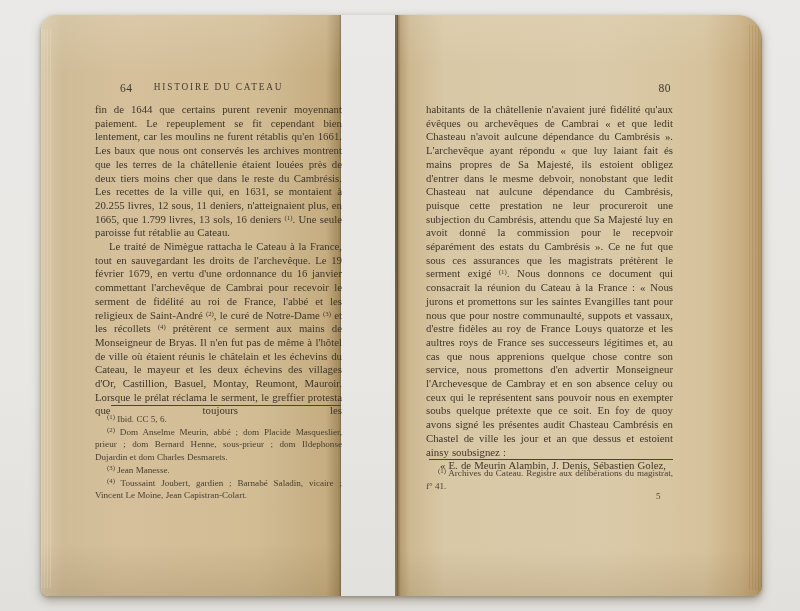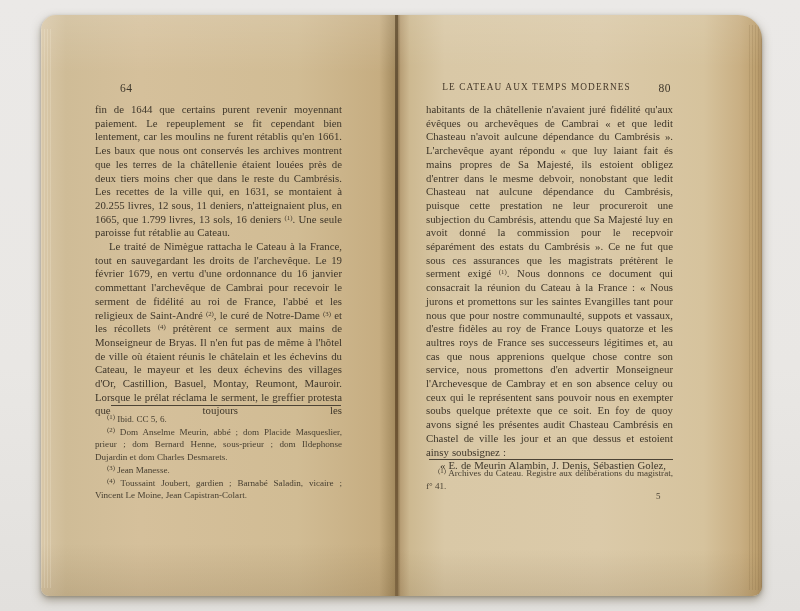--- a/index.html
+++ b/index.html
@@ -8,21 +8,21 @@
     background:linear-gradient(to bottom,#ebe9e7 0%,#e9e7e4 60%,#e2e0dd 100%);
     font-family:"Liberation Serif","DejaVu Serif",serif;
   }
   .book{
     position:absolute;left:41px;top:15px;width:721px;height:581px;
     border-radius:15px 24px 9px 8px;overflow:hidden;
     box-shadow:0 4px 10px rgba(95,85,62,.50),0 1px 3px rgba(95,85,62,.35);
   }
   .page{position:absolute;top:0;height:100%;}
   .page-left{
-    left:0;width:356px;
+    left:0;width:300px;
     background:
       linear-gradient(to top,rgba(108,84,48,.17) 0%,rgba(108,84,48,0) 9%),
       linear-gradient(to bottom,rgba(255,255,255,.14) 0%,rgba(255,255,255,0) 10%),
       linear-gradient(to right,#d9c8a9 0%,#cfbc97 7%,#d5c09b 28%,#d1bc94 72%,#c6ad81 95%,#a48b5f 99.4%,#77603f 100%);
   }
   .page-right{
     left:356px;width:365px;
     background:
       linear-gradient(to top,rgba(108,84,48,.15) 0%,rgba(108,84,48,0) 8%),
       linear-gradient(to bottom,rgba(255,255,255,.10) 0%,rgba(255,255,255,0) 9%),
@@ -76,20 +76,21 @@
 <body>
 
 <div class="book">
 
   <div class="page page-left">
     <div class="edge-stack-left"></div>
 
     <div class="textblock">
       <div class="runhead">
         <span class="folio folio-left">64</span>
+        <span class="runtitle">HISTOIRE DU CATEAU</span>
       </div>
       <div class="bodytext">
         <p>fin de 1644 que certains purent revenir moyennant paiement. Le repeuplement se fit cependant bien lentement, car les moulins ne furent rétablis qu'en 1661. Les baux que nous ont conservés les archives montrent que les terres de la châtellenie étaient louées près de deux tiers moins cher que dans le reste du Cambrésis. Les recettes de la ville qui, en 1631, se montaient à 20.255 livres, 12 sous, 11 deniers, n'atteignaient plus, en 1665, que 1.799 livres, 13 sols, 16 deniers <sup class="fnref">(1)</sup>. Une seule paroisse fut rétablie au Cateau.</p>
         <p class="indent runs-on">Le traité de Nimègue rattacha le Cateau à la France, tout en sauvegardant les droits de l'archevêque. Le 19 février 1679, en vertu d'une ordonnance du 16 janvier commettant l'archevêque de Cambrai pour recevoir le serment de fidélité au roi de France, l'abbé et les religieux de Saint-André <sup class="fnref">(2)</sup>, le curé de Notre-Dame <sup class="fnref">(3)</sup> et les récollets <sup class="fnref">(4)</sup> prétèrent ce serment aux mains de Monseigneur de Bryas. Il n'en fut pas de même à l'hôtel de ville où étaient réunis le châtelain et les échevins du Cateau, le mayeur et les deux échevins des villages d'Or, Castillion, Basuel, Montay, Reumont, Mauroir. Lorsque le prélat réclama le serment, le greffier protesta que toujours les</p>
       </div>
     </div>
 
     <div class="footnotes">
       <div class="fnrule"></div>
       <p><sup class="fnref">(1)</sup> Ibid. CC 5, 6.</p>
@@ -97,21 +98,20 @@
       <p><sup class="fnref">(3)</sup> Jean Manesse.</p>
       <p><sup class="fnref">(4)</sup> Toussaint Joubert, gardien ; Barnabé Saladin, vicaire ; Vincent Le Moine, Jean Capistran-Colart.</p>
     </div>
   </div>
 
   <div class="page page-right">
     <div class="edge-stack-right"></div>
 
     <div class="textblock">
       <div class="runhead">
-        <span class="runtitle">LE CATEAU AUX TEMPS MODERNES</span>
         <span class="folio folio-right">80</span>
       </div>
       <div class="bodytext">
         <p>habitants de la châtellenie n'avaient juré fidélité qu'aux évêques ou archevêques de Cambrai « et que ledit Chasteau n'avoit aulcune dépendance du Cambrésis ». L'archevêque ayant répondu « que luy laiant fait és mains propres de Sa Majesté, ils estoient obligez d'entrer dans le mesme debvoir, nonobstant que ledit Chasteau nat aulcune dépendance du Cambrésis, puisque cette prestation ne leur procureroit une subjection du Cambrésis, attendu que Sa Majesté luy en avoit donné la commission pour le recepvoir séparément des estats du Cambrésis ». Ce ne fut que sous ces assurances que les magistrats prétèrent le serment exigé <sup class="fnref">(1)</sup>. Nous donnons ce document qui consacrait la réunion du Cateau à la France : « Nous jurons et promettons sur les saintes Evangilles tant pour nous que pour nostre communaulté, suppots et vassaux, d'estre fidèles au roy de France Louys quatorze et les aultres roys de France ses successeurs légitimes et, au cas que nous apprenions quelque chose contre son service, nous promettons d'en advertir Monseigneur l'Archevesque de Cambray et en son absence celuy ou ceux qui le représentent sans pouvoir nous en exempter soubs quelque prétexte que ce soit. En foy de quoy avons signé les présentes audit Chasteau Cambrésis en Chastel de ville les jour et an que dessus et estoient ainsy soubsignez :</p>
         <p class="indent">« E. de Meurin Alambin, J. Denis, Sébastien Golez,</p>
       </div>
     </div>
 
     <div class="footnotes">
       <div class="fnrule"></div>

